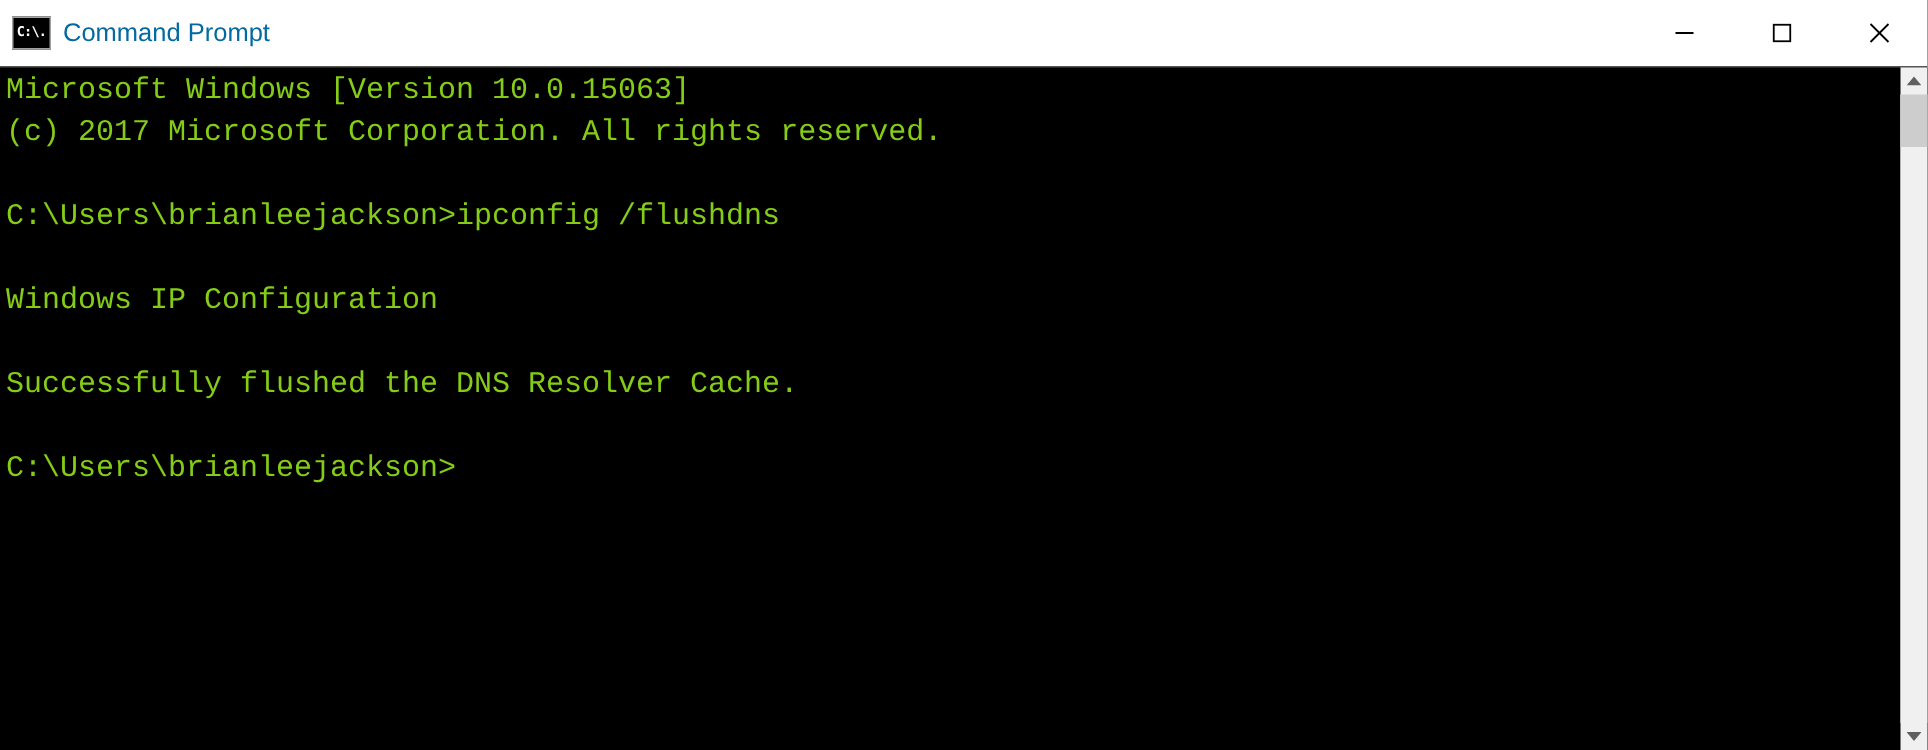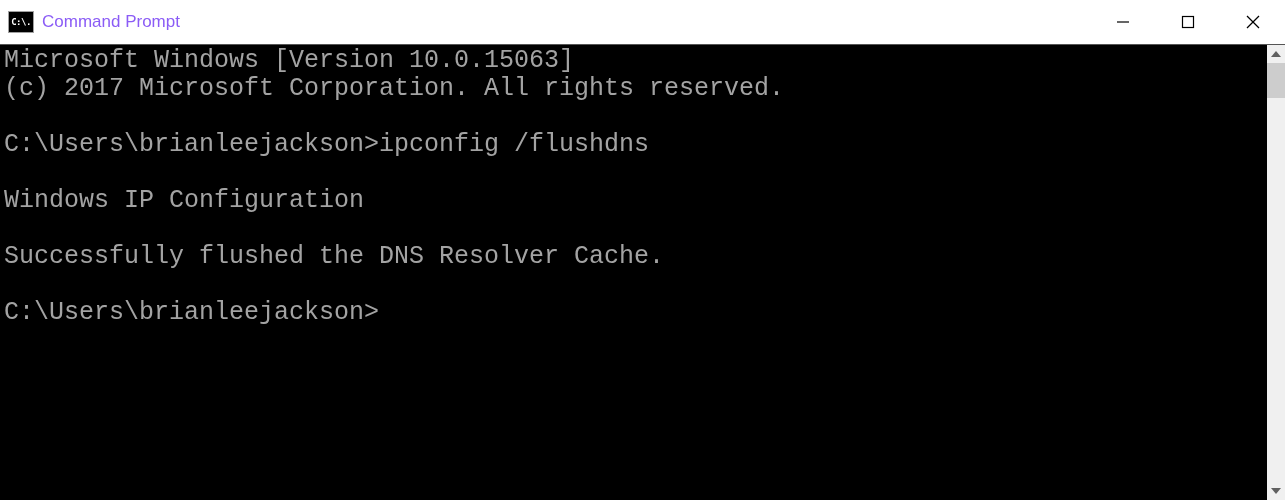--- a/index.html
+++ b/index.html
@@ -34,21 +34,21 @@
       justify-content: center;
       margin-right: 8px;
       color: #ffffff;
       font-size: 9px;
       font-weight: bold;
       font-family: monospace;
       letter-spacing: -0.5px;
     }
     .titlebar-text {
       font-size: 17px;
-      color: #8b5cf6;
+      color: #0369a1;
       flex: 1;
     }
     .titlebar-controls {
       display: flex;
       height: 100%;
     }
     .titlebar-btn {
       width: 65px;
       height: 100%;
       display: flex;
@@ -63,23 +63,23 @@
       fill: none;
     }
     .terminal-area {
       flex: 1;
       display: flex;
       background: #000000;
     }
     .terminal-content {
       flex: 1;
       background: #000000;
-      color: #a3a3a3;
+      color: #84cc16;
       font-family: Consolas, "Courier New", monospace;
-      font-size: 25px;
+      font-size: 20px;
       line-height: 28px;
       padding: 2px 4px;
       white-space: pre;
       overflow: hidden;
     }
     .scrollbar {
       width: 18px;
       background: #f0f0f0;
       display: flex;
       flex-direction: column;

